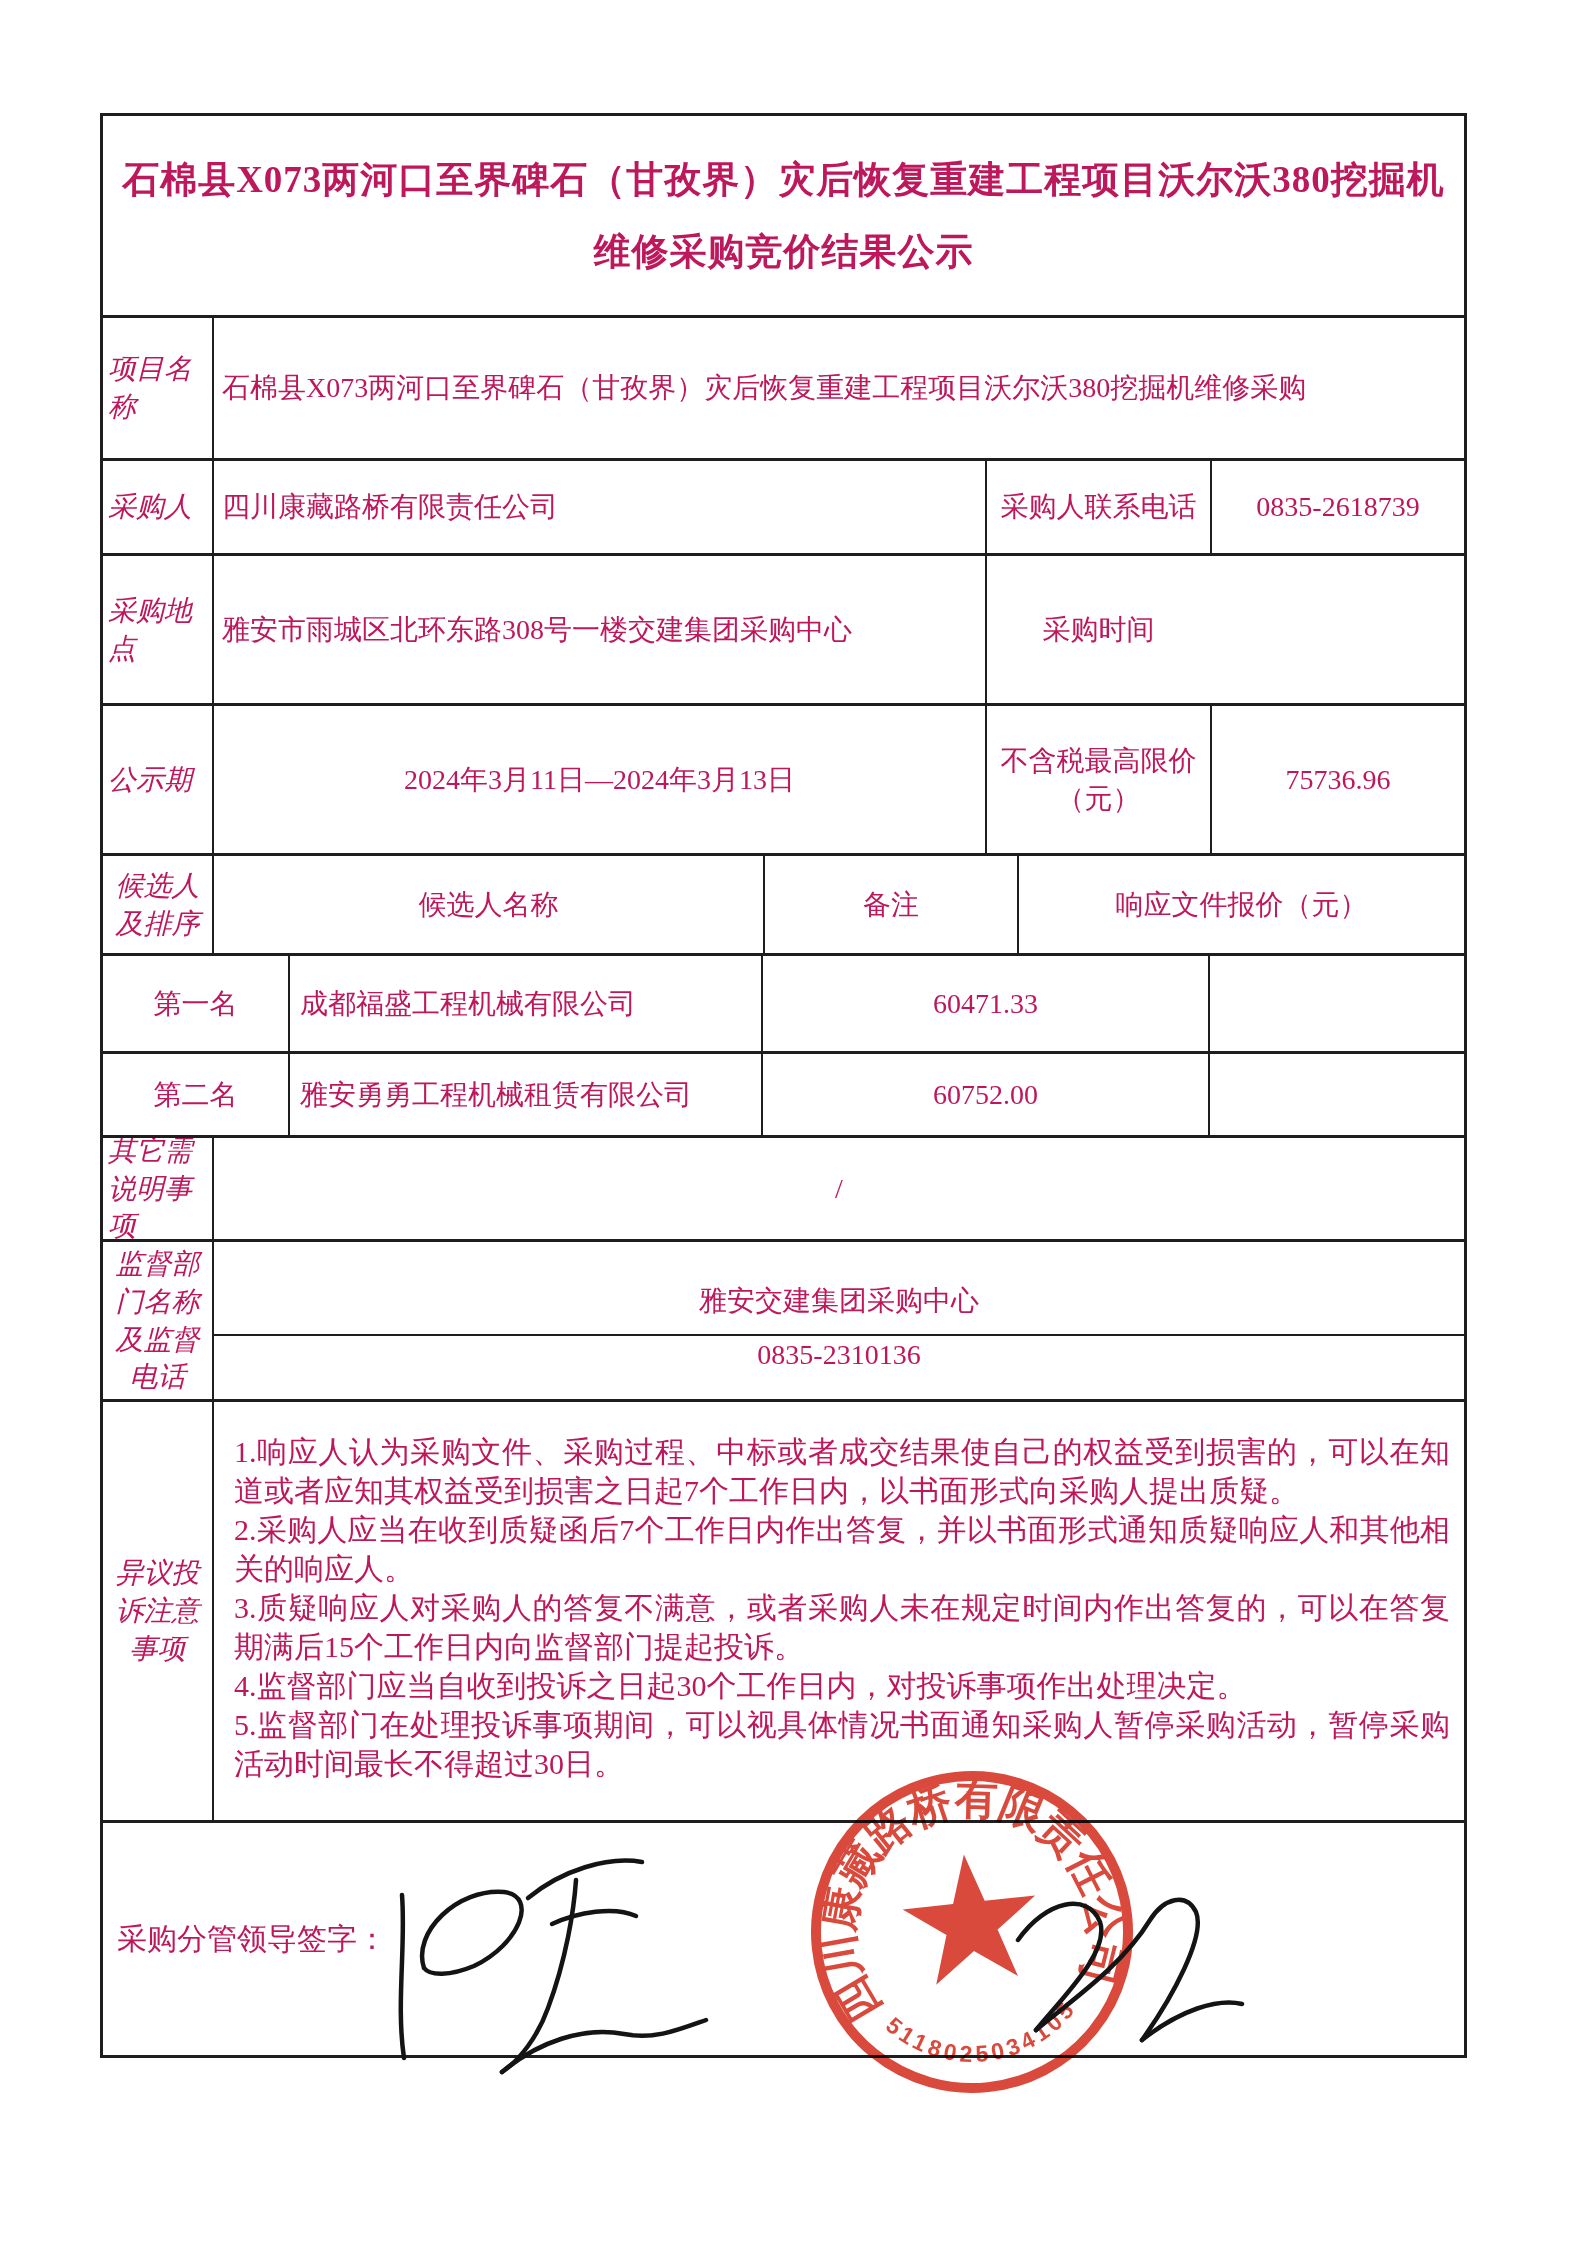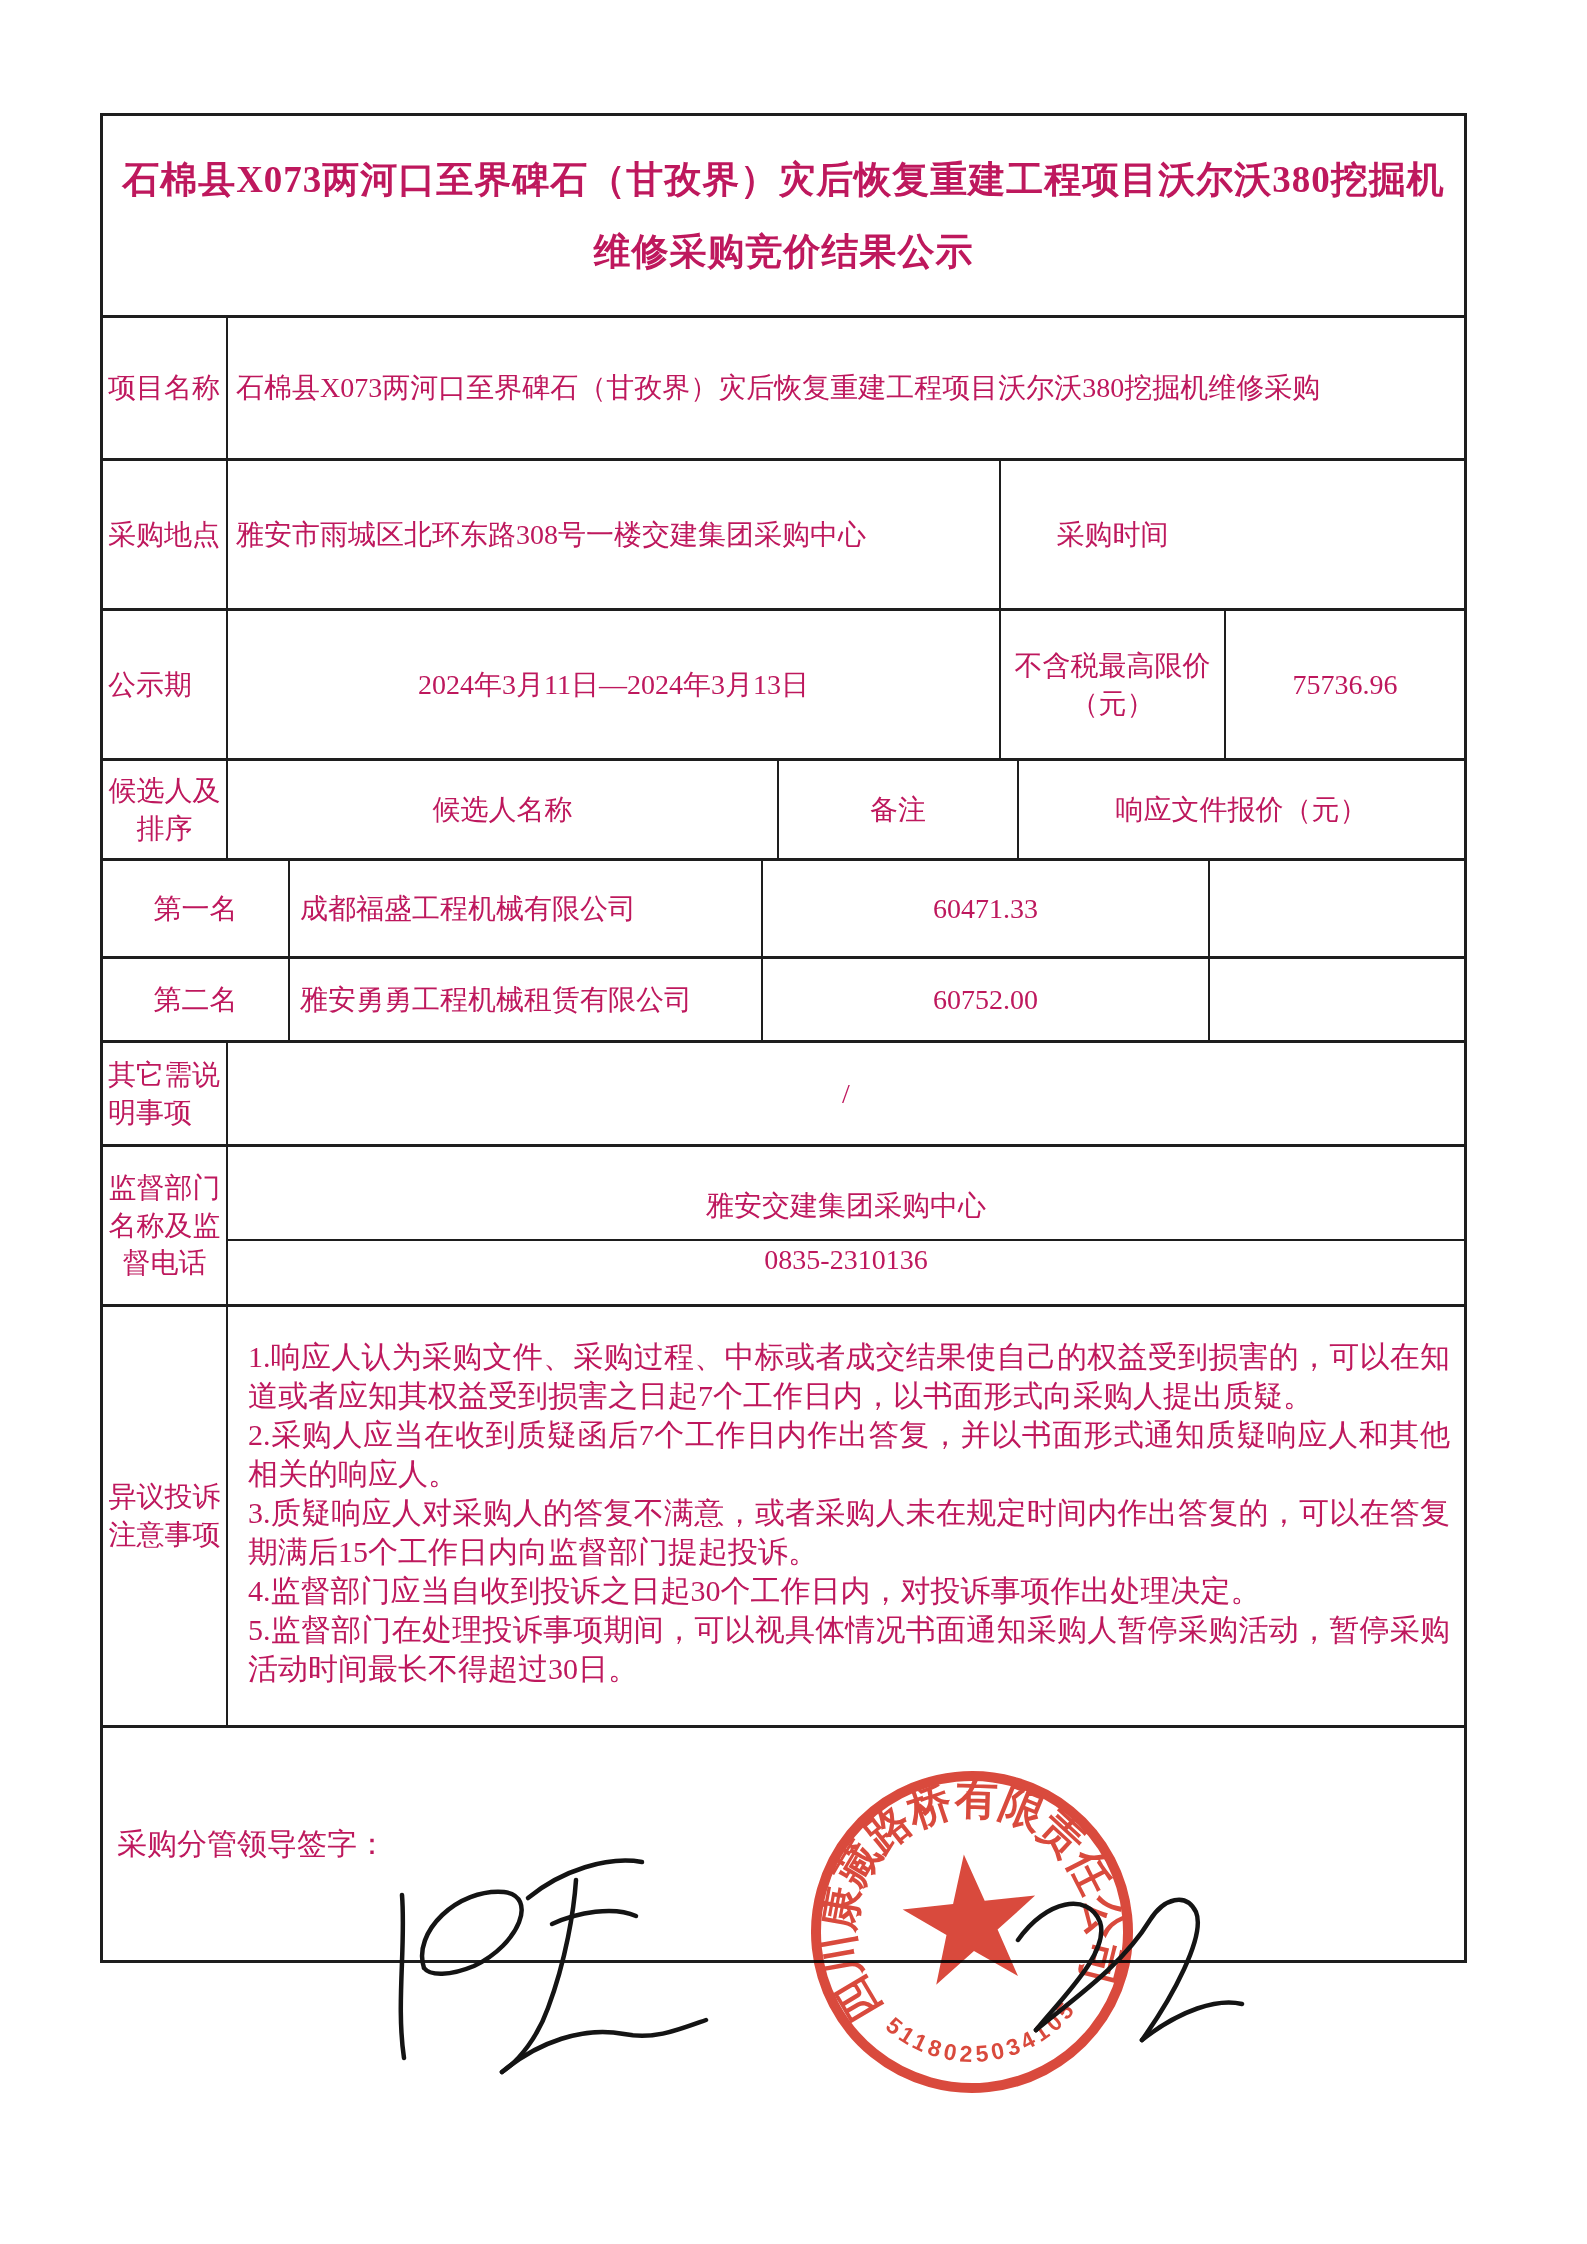--- a/index.html
+++ b/index.html
@@ -12,21 +12,21 @@
     border:3px solid #1e1e1e;box-sizing:border-box;background:#ffffff;
   }
   .row{display:flex;box-sizing:border-box;border-top:3px solid #1e1e1e;align-items:stretch;}
   .row.first{border-top:none;}
   .cell{
     box-sizing:border-box;border-left:2px solid #1e1e1e;
     display:flex;align-items:center;font-size:28px;line-height:1.35;
     padding:4px 8px;overflow:hidden;
   }
   .cell.nb{border-left:none;}
-  .lbl{width:123px;flex:none;padding:4px 2px 4px 5px;}
+  .lbl{width:109px;flex:none;padding:4px 2px 4px 5px;font-style:italic;}
   .lbl.ctr{justify-content:center;text-align:center;padding:4px 2px;}
   .ctr{justify-content:center;text-align:center;}
   .grow{flex:1;}
   .title-cell{
     justify-content:center;text-align:center;align-items:center;
     font-size:37px;font-weight:bold;line-height:72px;padding:0 18px;letter-spacing:1px;
   }
   .rank-cell{width:185px;flex:none;justify-content:center;text-align:center;}
   .name-cell{width:473px;flex:none;padding-left:10px;}
   .price-cell{width:447px;flex:none;justify-content:center;}
@@ -53,20 +53,26 @@
 
     <div class="row first" style="height:199px">
       <div class="cell nb grow title-cell">石棉县X073两河口至界碑石（甘孜界）灾后恢复重建工程项目沃尔沃380挖掘机维修采购竞价结果公示</div>
     </div>
 
     <div class="row" style="height:143px">
       <div class="cell nb lbl">项目名称</div>
       <div class="cell grow">石棉县X073两河口至界碑石（甘孜界）灾后恢复重建工程项目沃尔沃380挖掘机维修采购</div>
     </div>
 
+    <div class="row" style="height:95px">
+      <div class="cell nb lbl">采购人</div>
+      <div class="cell w773">四川康藏路桥有限责任公司</div>
+      <div class="cell w225 ctr">采购人联系电话</div>
+      <div class="cell grow ctr">0835-2618739</div>
+    </div>
 
     <div class="row" style="height:150px">
       <div class="cell nb lbl">采购地点</div>
       <div class="cell w773">雅安市雨城区北环东路308号一楼交建集团采购中心</div>
       <div class="cell w225 ctr">采购时间</div>
     </div>
 
     <div class="row" style="height:150px">
       <div class="cell nb lbl">公示期</div>
       <div class="cell w773 ctr">2024年3月11日—2024年3月13日</div>

